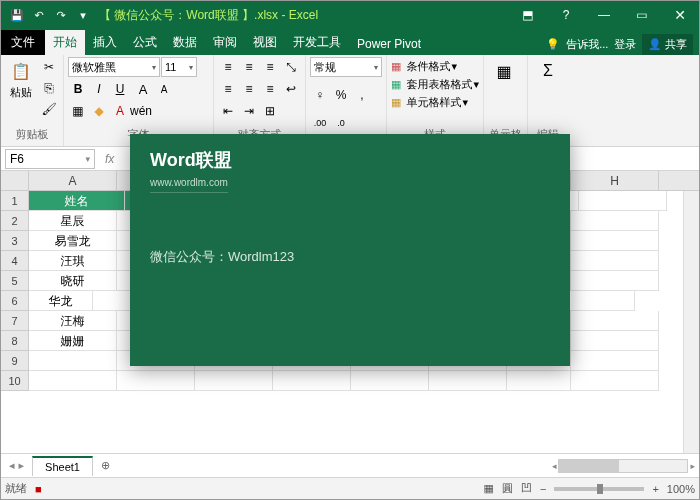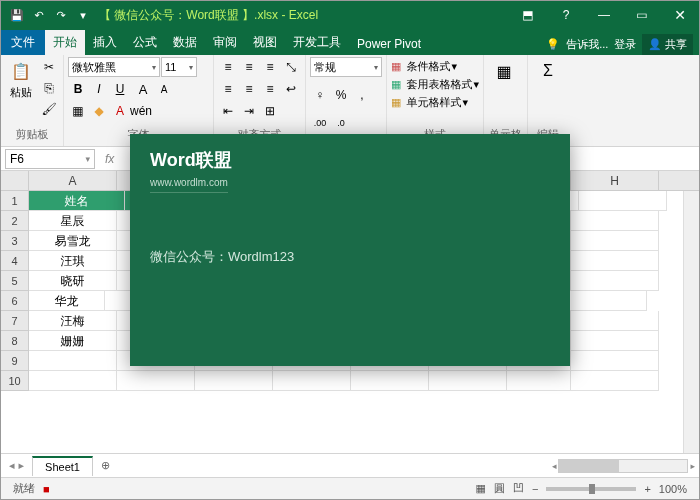--- a/index.html
+++ b/index.html
@@ -8,21 +8,21 @@
 .titlebar { height: 28px; background: #0d6b3f; display: flex; align-items: center; color: #fff; font-size: 12px; }
 .qat { display: flex; gap: 6px; padding: 0 8px; align-items: center; }
 .qat-icon { width: 16px; height: 16px; display: flex; align-items: center; justify-content: center; font-size: 11px; }
 .title-text { flex: 1; text-align: left; color: #bef264; font-size: 12px; }
 .winbtns { display: flex; }
 .winbtn { width: 38px; height: 28px; display: flex; align-items: center; justify-content: center; font-size: 12px; }
 .winbtn.close { font-size: 14px; }
 .tabs { height: 26px; background: #0d6b3f; display: flex; align-items: flex-end; color: #fff; font-size: 12px; }
 .tab { padding: 4px 8px; cursor: pointer; }
 .tab.active { background: #f3f3f3; color: #0d6b3f; }
-.tab.file { background: #0369a1; padding: 4px 10px; }
+.tab.file { background: #000000; padding: 4px 10px; }
 .tabs-right { margin-left: auto; display: flex; align-items: center; gap: 6px; padding-right: 6px; font-size: 11px; }
 .share { background: #0a5534; padding: 3px 6px; display: flex; align-items: center; gap: 3px; }
 .ribbon { height: 92px; background: #f3f3f3; border-bottom: 1px solid #d4d4d4; display: flex; font-size: 11px; }
 .group { border-right: 1px solid #e0e0e0; padding: 2px 4px; display: flex; flex-direction: column; }
 .group-body { flex: 1; display: flex; align-items: flex-start; gap: 2px; }
 .group-label { text-align: center; color: #666; font-size: 11px; padding: 2px 0; }
 .btn-lg { display: flex; flex-direction: column; align-items: center; justify-content: center; padding: 2px 4px; gap: 2px; }
 .btn-lg .ico { width: 24px; height: 24px; display: flex; align-items: center; justify-content: center; font-size: 16px; }
 .btn-sm { width: 20px; height: 20px; display: flex; align-items: center; justify-content: center; border: 1px solid transparent; font-size: 12px; }
 .col { display: flex; flex-direction: column; gap: 1px; }
@@ -48,21 +48,21 @@
 .ov-url { font-size: 10px; color: #c5ddd1; border-bottom: 1px solid #4a8c6d; padding-bottom: 4px; display: inline-block; }
 .ov-main { font-size: 30px; font-weight: bold; text-align: center; margin-top: 45px; letter-spacing: 2px; }
 .ov-sub { font-size: 13px; margin-top: 55px; color: #d4e8de; }
 .sheet-tabs { height: 24px; background: #fff; border-top: 1px solid #d4d4d4; display: flex; align-items: center; font-size: 11px; }
 .st-nav { padding: 0 8px; color: #888; display: flex; gap: 4px; }
 .st-tab { padding: 3px 12px; border: 1px solid #ccc; border-top: 2px solid #0d6b3f; border-bottom: none; background: #fff; }
 .st-add { padding: 0 8px; color: #666; }
 .st-scroll { margin-left: auto; display: flex; align-items: center; gap: 2px; padding-right: 4px; }
 .st-track { width: 130px; height: 14px; background: #f0f0f0; border: 1px solid #ccc; position: relative; }
 .st-thumb { position: absolute; left: 0; top: 0; width: 60px; height: 12px; background: #cdcdcd; }
-.status { height: 22px; background: #f3f3f3; border-top: 1px solid #d4d4d4; display: flex; align-items: center; font-size: 11px; color: #555; padding: 0 12px; }
+.status { height: 22px; background: #f3f3f3; border-top: 1px solid #d4d4d4; display: flex; align-items: center; font-size: 11px; color: #555; padding: 0 4px; }
 .status-right { margin-left: auto; display: flex; align-items: center; gap: 8px; }
 .zoom-track { width: 90px; height: 4px; background: #c0c0c0; position: relative; }
 .zoom-thumb { position: absolute; left: 43px; top: -3px; width: 6px; height: 10px; background: #888; }
 .lightbulb { color: #fff; font-size: 11px; }
 .vscroll { position: absolute; right: 0; top: 20px; bottom: 0; width: 16px; background: #f0f0f0; border-left: 1px solid #ddd; }
 </style>
 </head>
 <body>
 
 <div class="window">
@@ -292,21 +292,21 @@
           <div class="cell" style="width:78px"></div>
           <div class="cell" style="width:78px"></div>
           <div class="cell" style="width:78px"></div>
           <div class="cell" style="width:78px"></div>
           <div class="cell" style="width:78px"></div>
           <div class="cell" style="width:64px"></div>
           <div class="cell" style="width:88px"></div>
         </div>
         <div class="gr">
           <div class="rh">6</div>
-          <div class="cell" style="width:76px">华龙</div>
+          <div class="cell" style="width:64px">华龙</div>
           <div class="cell" style="width:78px"></div>
           <div class="cell" style="width:78px"></div>
           <div class="cell" style="width:78px"></div>
           <div class="cell" style="width:78px"></div>
           <div class="cell" style="width:78px"></div>
           <div class="cell" style="width:64px"></div>
           <div class="cell" style="width:88px"></div>
         </div>
         <div class="gr">
           <div class="rh">7</div>

